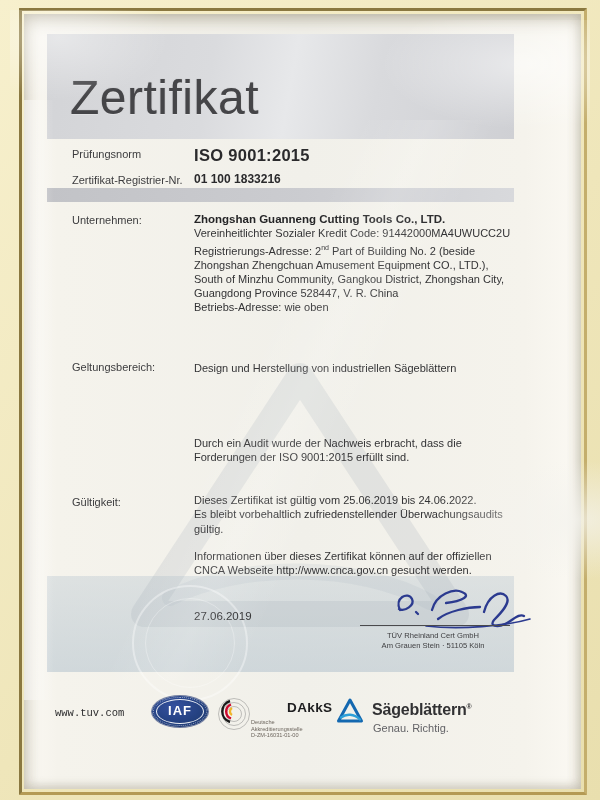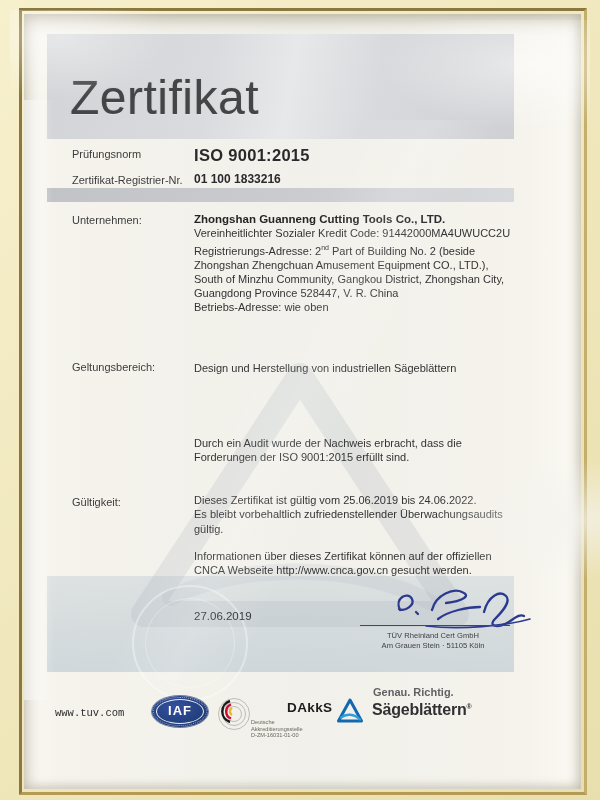--- a/index.html
+++ b/index.html
@@ -67,21 +67,21 @@
   .fp{position:absolute;border-radius:50%;border:1px solid rgba(125,125,125,.45);z-index:5;}
   .fp1{left:218px;top:698px;width:32px;height:32px;}
   .fp2{left:222px;top:702px;width:24px;height:24px;}
   .fp3{left:226px;top:706px;width:16px;height:16px;}
   .dakks-arcs{position:absolute;left:216px;top:699px;z-index:6;}
   .dakks-word{position:absolute;left:240px;top:700px;font-size:13.5px;font-weight:bold;color:#1e1e20;letter-spacing:.4px;z-index:6;margin-left:47px;}
   .dakks-sub{position:absolute;left:251px;top:719px;font-size:5.6px;line-height:6.6px;color:#6d665e;z-index:6;}
   .tuv-tri{position:absolute;left:336px;top:697px;z-index:6;}
   .tuv-brand{position:absolute;left:372px;top:701px;font-size:16px;font-weight:bold;color:#313133;letter-spacing:-.2px;z-index:6;}
   .tuv-brand .reg{font-size:7px;vertical-align:super;font-weight:bold;}
-  .tuv-tag{position:absolute;left:373px;top:686px;font-size:11px;font-weight:bold;color:#626266;z-index:6;}
+  .tuv-tag{position:absolute;left:373px;top:722px;font-size:11px;font-weight:normal;color:#626266;z-index:6;}
   
   .sheen{position:absolute;z-index:8;pointer-events:none;}
   .sh-tr{left:380px;top:20px;width:210px;height:110px;background:radial-gradient(ellipse at 70% 40%,rgba(255,255,255,.55) 0%,rgba(255,255,255,0) 70%);}
   .sh-tl{left:10px;top:10px;width:160px;height:90px;background:radial-gradient(ellipse at 30% 30%,rgba(255,255,255,.45) 0%,rgba(255,255,255,0) 70%);}
   .sh-mid{left:430px;top:460px;width:180px;height:120px;background:radial-gradient(ellipse at 80% 50%,rgba(244,243,238,.75) 0%,rgba(244,243,238,0) 70%);}
   .sh-left{left:24px;top:100px;width:30px;height:600px;background:linear-gradient(90deg,rgba(255,255,255,.5),rgba(255,255,255,0));}
   .sh-diag{left:0;top:120px;width:600px;height:560px;background:linear-gradient(115deg,rgba(255,255,255,0) 42%,rgba(255,255,255,.14) 50%,rgba(255,255,255,0) 58%);}
 </style>
 </head>
 <body>

